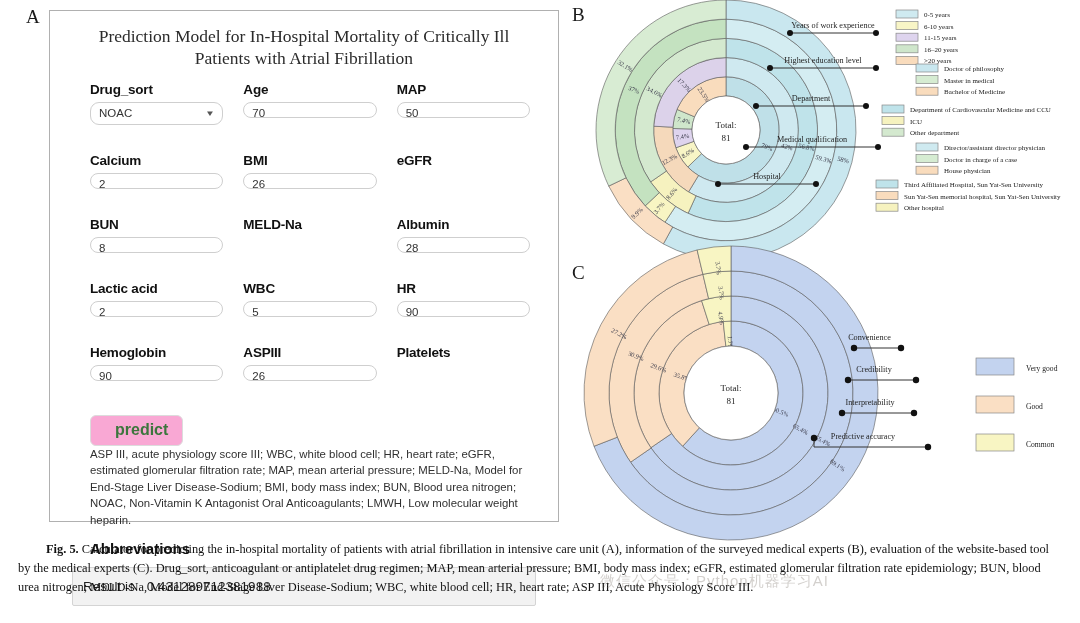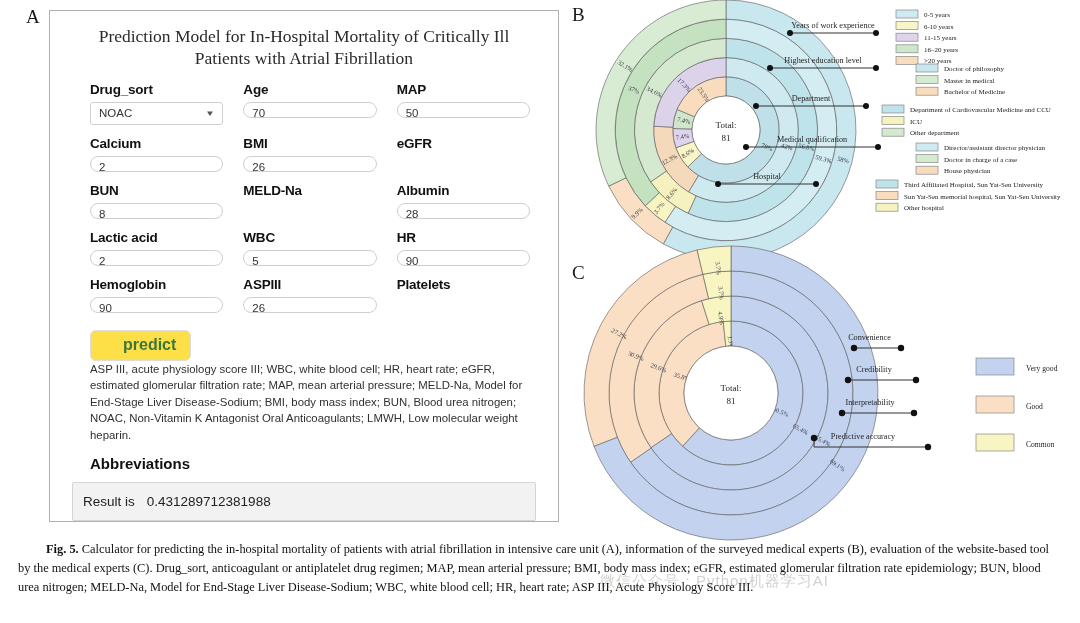--- a/index.html
+++ b/index.html
@@ -25,43 +25,43 @@
   }
   #calc-title{
     text-align:center;font-size:17.5px;color:#2b2b2b;
     line-height:1.28;margin:4px 10px 12px 10px;
     font-family:Liberation Serif, serif;
   }
   .form-grid{
     display:grid;grid-template-columns:1fr 1fr 1fr;
     column-gap:20px;row-gap:0px;padding:0 12px 0 24px;
   }
-  .field{margin-bottom:11px;}
+  .field{margin-bottom:28px;}
   .field-label{
     font-size:13.5px;font-weight:bold;color:#111;margin-bottom:5px;
     letter-spacing:-0.2px;
   }
   .field-input{
     width:100%;box-sizing:border-box;height:16px;
     border:1px solid #cfcfcf;border-radius:8px;background:#fff;
     font-size:11.5px;color:#333;padding:0 8px;line-height:21px;
     font-family:"Liberation Sans",sans-serif;
   }
   .field-select{
     width:100%;box-sizing:border-box;height:23px;
-    border:1px solid #cfcfcf;border-radius:3px;background:#fff;
+    border:1px solid #cfcfcf;border-radius:9px;background:#fff;
     font-size:11.5px;color:#333;padding:0 8px;line-height:21px;
     display:flex;align-items:center;justify-content:space-between;
   }
   .caret{font-size:8px;color:#555;transform:scaleX(1.25);}
   #predict-btn{
     margin:6px 0 0 24px;display:inline-block;
-    background:#fde047;border:1px solid #dcdcdc;border-radius:6px;
+    background:#f9a8d4;border:1px solid #dcdcdc;border-radius:6px;
     color:#3c763d;font-weight:bold;font-size:16px;
-    padding:5px 14px 6px 32px;
+    padding:5px 14px 6px 24px;
   }
   #abbrev-head{
     margin:12px 0 3px 24px;font-size:15px;font-weight:bold;color:#111;
   }
   #abbrev-body{
     margin:0 8px 0 24px;font-size:11.4px;color:#303030;line-height:1.45;
     text-align:left;
   }
   #result-box{
     margin:10px 6px 0 6px;border:1px solid #d4d4d4;background:#f2f2f2;

